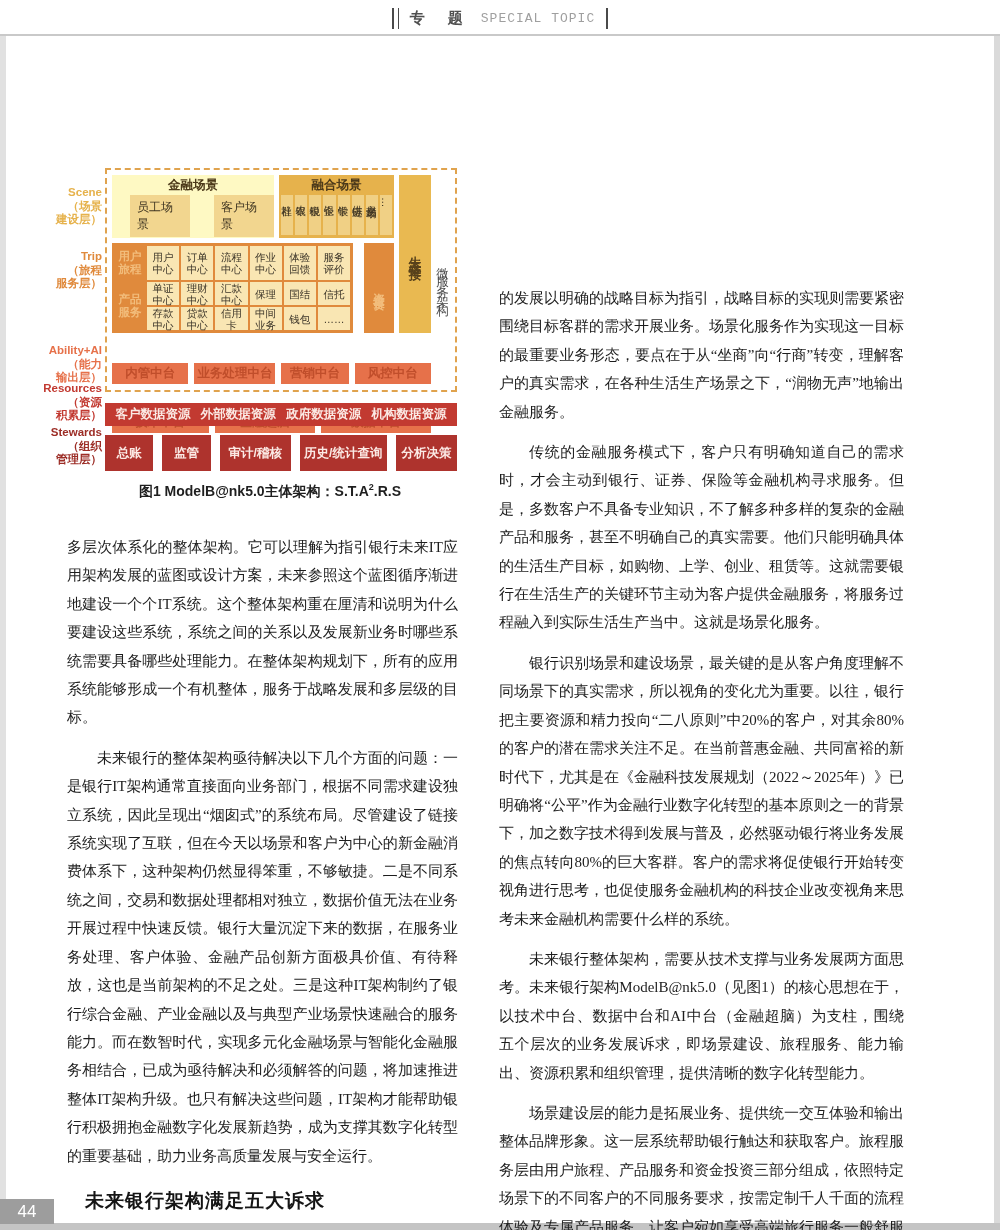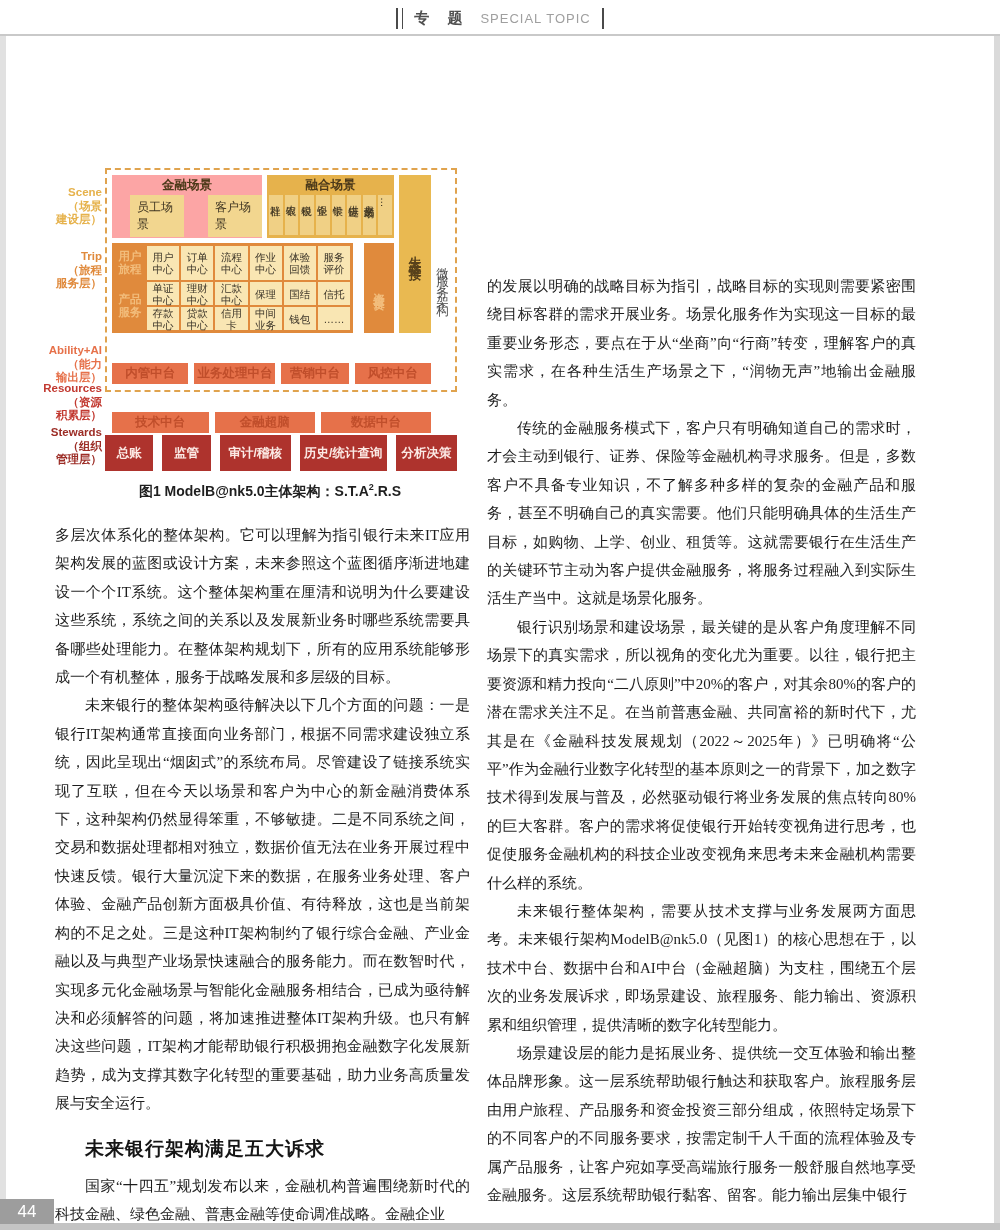--- a/index.html
+++ b/index.html
@@ -2,21 +2,21 @@
 <html><head>
 <meta charset="utf-8">
 <style>
   html,body { margin:0; padding:0; background:#cfcfcf; }
   .page {
     position:relative; width:1000px; height:1230px; background:#ffffff;
     font-family:"Liberation Sans", sans-serif; overflow:hidden; margin:0 auto;
   }
   
   .header { position:absolute; top:5px; left:0; right:0; height:26px;
-    display:flex; justify-content:center; align-items:center; gap:11px; }
+    display:flex; justify-content:center; align-items:center; gap:11px;font-family:Liberation Mono, monospace; }
   .bar-double { width:4px; height:21px; border-left:2px solid #4a4a4a; border-right:1px solid #4a4a4a; }
   .bar-single { width:2px; height:21px; background:#4a4a4a; }
   .hdr-zh { font-size:15px; font-weight:bold; color:#4f4f4f; letter-spacing:7px; }
   .hdr-en { font-size:13px; color:#9f9f9f; letter-spacing:1px; }
   .top-rule { position:absolute; top:34px; left:0; width:100%; height:2px; background:#c9c9c9; }
   .edge-left  { position:absolute; top:36px; bottom:0; left:0;  width:6px; background:#e1e1e1; }
   .edge-right { position:absolute; top:36px; bottom:0; right:0; width:6px; background:#dadada; }
   .edge-bottom{ position:absolute; left:0; right:0; bottom:0; height:7px; background:#c4c4c4; }
   .pagenum { position:absolute; left:0; top:1199px; width:54px; height:25px; background:#9d9d9d;
     color:#fff; font-size:17px; display:flex; align-items:center; justify-content:center; z-index:3; }
@@ -30,21 +30,21 @@
   .ll-resources { top:216px; color:#c23a31; }
   .ll-stewards { top:260px; color:#9c2d26; }
 
   .dash-box { position:absolute; left:65px; top:2px; width:352px; height:224px;
     border:2px dashed #e0a34e; box-sizing:border-box; padding:5px; display:flex; gap:4px; background:#fff; }
   .dash-main { flex:1; min-width:0; display:flex; flex-direction:column; gap:5px; }
   .upper { display:flex; gap:5px; height:158px; }
   .left-stack { flex:1; min-width:0; display:flex; flex-direction:column; gap:5px; }
 
   .scene-row { height:64px; display:flex; gap:5px; }
-  .fin-block { width:150px; background:#fca5a5; display:flex; flex-direction:column; align-items:center; padding-top:3px; box-sizing:border-box; }
+  .fin-block { width:162px; background:#fef9c3; display:flex; flex-direction:column; align-items:center; padding-top:3px; box-sizing:border-box; }
   .block-title { font-size:12.5px; font-weight:bold; color:#4d3a1a; line-height:15px; }
   .fin-cells { flex:1; display:flex; align-items:center; gap:24px;margin-left:18px; }
   .fin-cell { background:#f2d68f; color:#3f3522; font-size:12px; padding:4px 7px; }
   .fusion-block { flex:1; background:#e6b24c; display:flex; flex-direction:column; padding:3px 2px; box-sizing:border-box; }
   .fusion-cols { flex:1; display:flex; gap:2px; margin-top:2px; }
   .fusion-col { flex:1; background:#f0d085; display:flex; justify-content:center; padding-top:2px; }
   .vtext { writing-mode:vertical-rl; font-size:10.5px; line-height:12px; color:#3f3522; letter-spacing:1px; }
 
   .trip-outer { flex:1; display:flex; gap:11px;border-radius:9px; }
   .trip-block { flex:1; background:#e08a3c; padding:3px; box-sizing:border-box; display:grid;
@@ -79,21 +79,21 @@
 
   .caption { position:absolute; left:30px; top:316px; width:400px; text-align:center;
     font-size:14px; font-weight:bold; color:#1f1f1f; }
   .caption sup { font-size:9px; }
 
   
   .col { position:absolute; color:#1d1d1d; }
   .col-left  { left:55px;  top:521px; width:415px; }
   .col-right { left:487px; top:272px; width:429px; }
   .col p { font-family:"Liberation Serif","DejaVu Serif",serif; font-size:15px; line-height:28.4px;
-    text-align:justify; margin:0; }
+    text-align:justify; margin:12px; }
   .ind { text-indent:2em; }
   .sec-heading { font-family:"Liberation Sans", sans-serif; font-size:19px; font-weight:bold;
     color:#151515; margin:18px 0 10px 30px; letter-spacing:1px; }
 </style>
 </head>
 <body>
 
 <div class="page">
 
   <div class="header">
@@ -227,20 +227,26 @@
             <div class="ab-block fx-114">数据中台</div>
           </div>
         </div>
       </div>
 
       <div class="micro-col">
         <span class="vtext">微服务架构</span>
       </div>
     </div>
 
+    <div class="res-bar">
+      <span>客户数据资源</span>
+      <span>外部数据资源</span>
+      <span>政府数据资源</span>
+      <span>机构数据资源</span>
+    </div>
 
     <div class="stew-row">
       <div class="stew-block fx-075">总账</div>
       <div class="stew-block fx-075">监管</div>
       <div class="stew-block fx-11">审计/稽核</div>
       <div class="stew-block fx-135">历史/统计查询</div>
       <div class="stew-block fx-095">分析决策</div>
     </div>
 
     <div class="caption">

